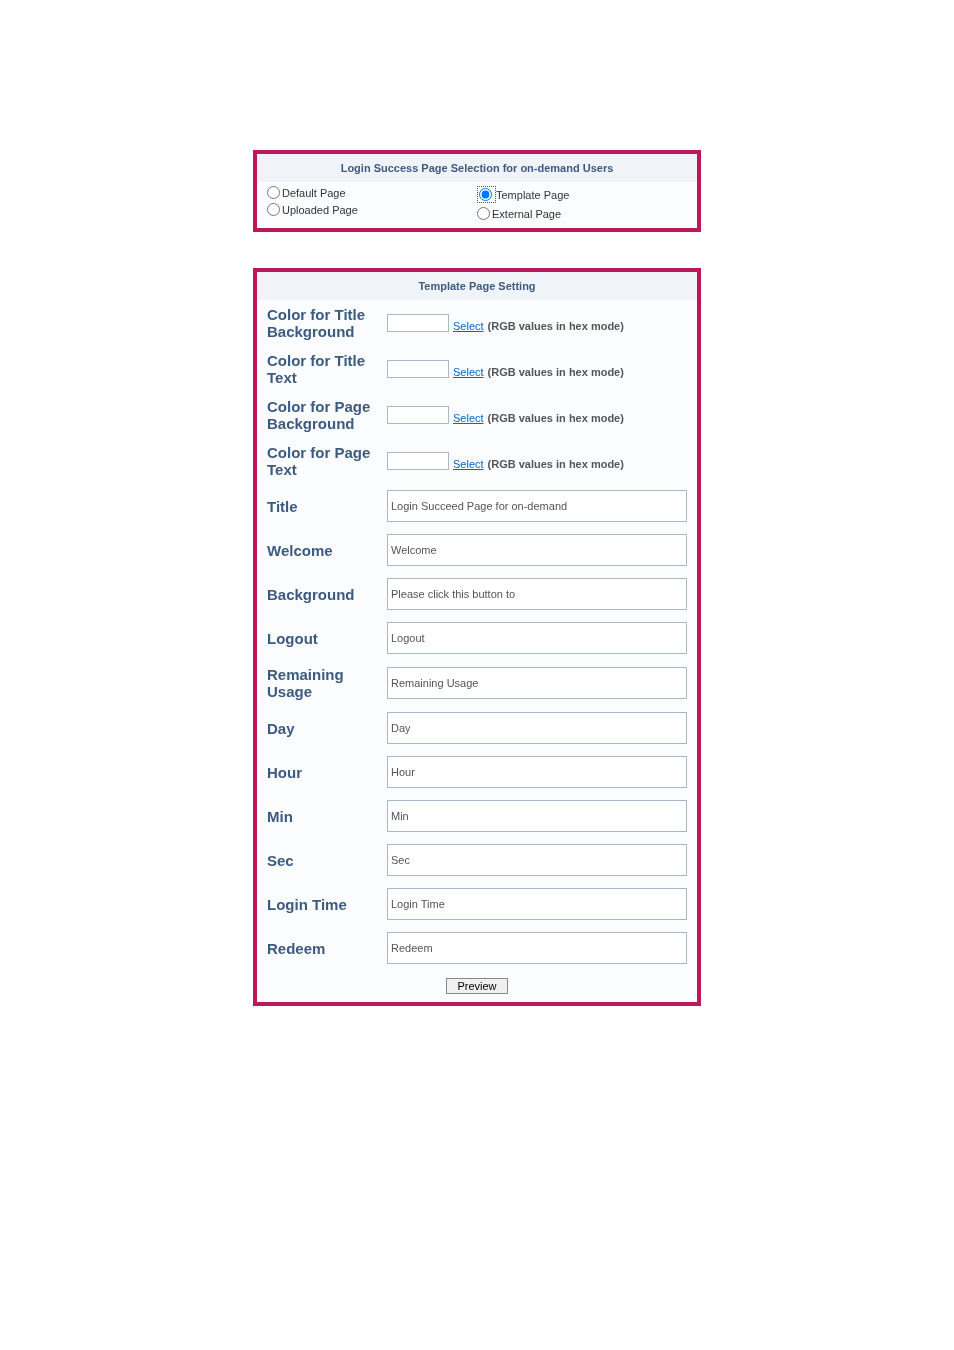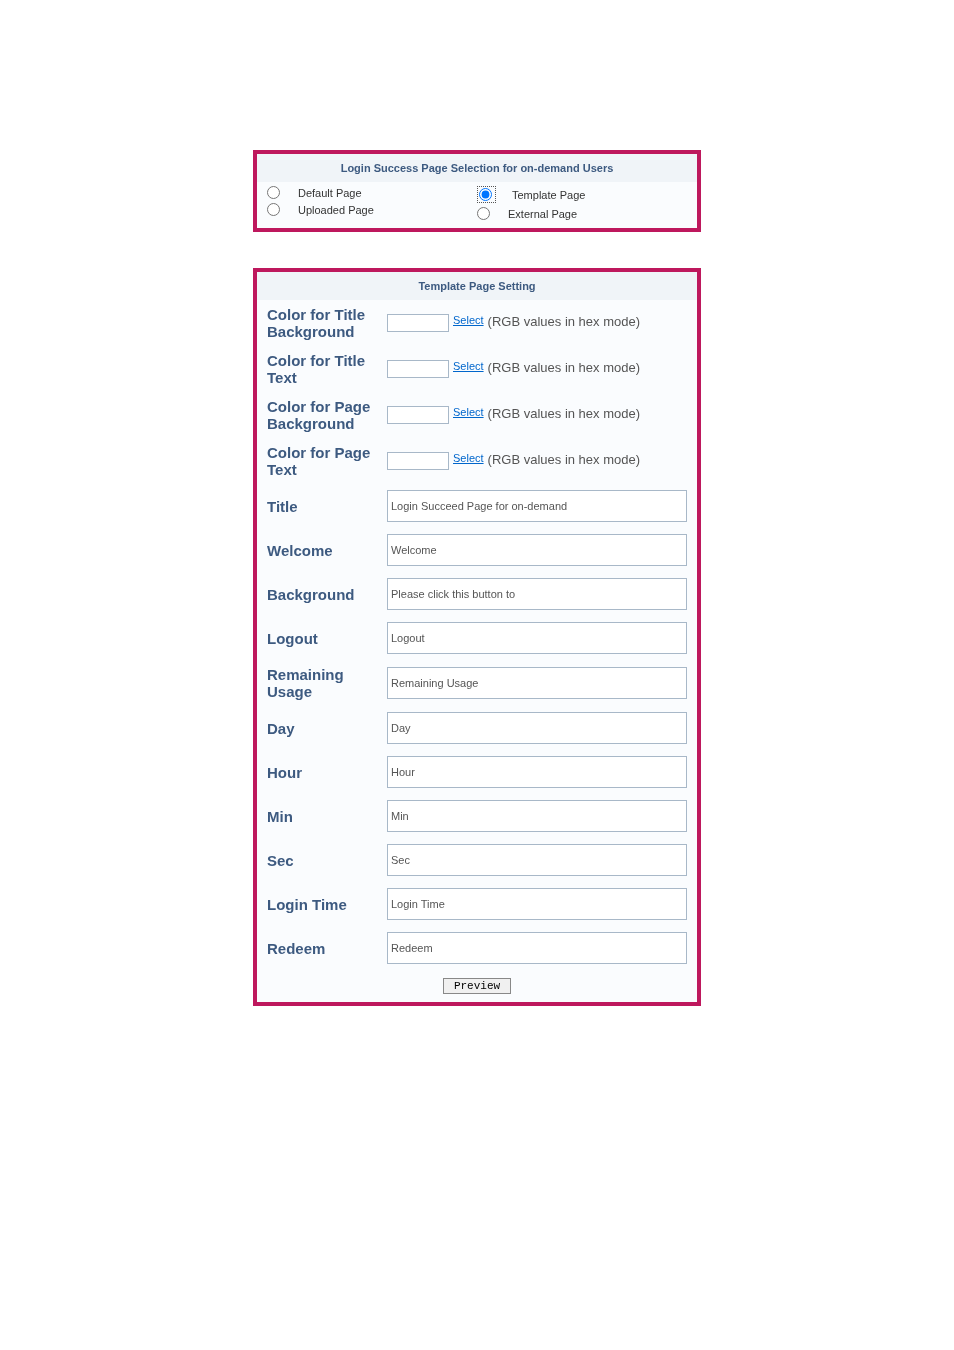--- a/index.html
+++ b/index.html
@@ -37,21 +37,21 @@
     }
     .radio-col {
       flex: 1;
       display: flex;
       flex-direction: column;
       gap: 4px;
     }
     .radio-item {
       display: flex;
       align-items: center;
-      gap: 16px;
+      gap: 0;
       color: #333;
       font-size: 11px;
     }
     .radio-item .radio-dotted {
       border: 1px dotted #555;
       display: inline-flex;
       padding: 1px;
     }
     input[type="radio"] {
       margin: 0 2px 0 0;
@@ -64,38 +64,39 @@
     .settings-label {
       width: 120px;
       color: #3d5a80;
       font-weight: bold;
       font-size: 15px;
       flex-shrink: 0;
     }
     .settings-control {
       flex: 1;
       display: flex;
-      align-items: flex-start;
+      align-items: flex-end;
       gap: 4px;
     }
     .swatch {
       width: 60px;
       height: 16px;
       border: 1px solid #a8b8c8;
       background: #fff;
     }
     .select-link {
       color: #0066cc;
       text-decoration: underline;
       font-size: 11px;
       cursor: pointer;
     }
     .hint {
       color: #555;
-      font-size: 13px;
+      font-size: 11px;
+      font-weight: bold;
     }
     .text-input {
       width: 100%;
       height: 32px;
       border: 1px solid #a8b8c8;
       background: #fff;
       font-size: 11px;
       padding: 1px 3px;
       color: #555;
       box-sizing: border-box;
@@ -103,21 +104,20 @@
     .preview-row {
       text-align: center;
       padding: 8px 0;
     }
     .preview-btn {
       font-size: 11px;
       padding: 1px 10px;
       border: 1px solid #888;
       background: #f0f0f0;
       cursor: pointer;
-      font-family: Liberation Mono, monospace;
     }
   </style>
 </head>
 <body>
 
 <div class="container">
 
   <div class="panel">
     <div class="panel-header">Login Success Page Selection for on-demand Users</div>
     <div class="radio-grid">

